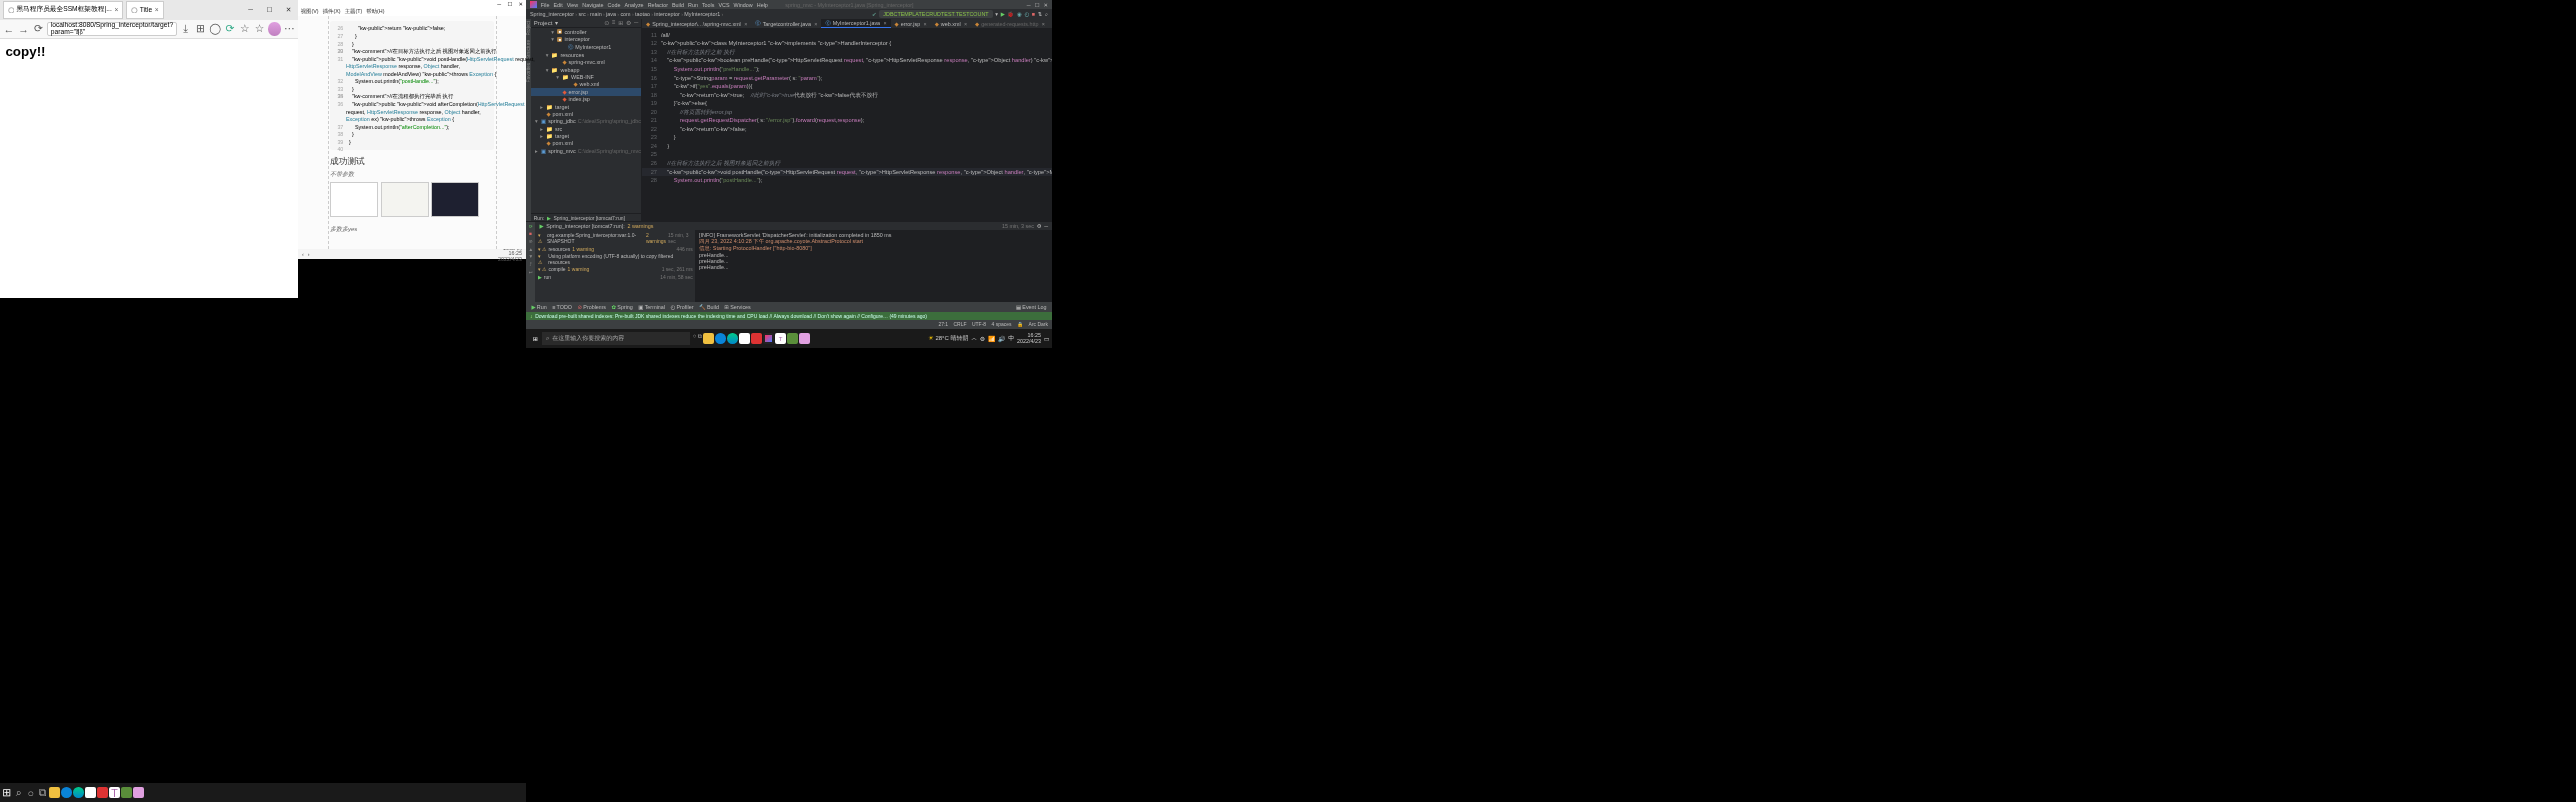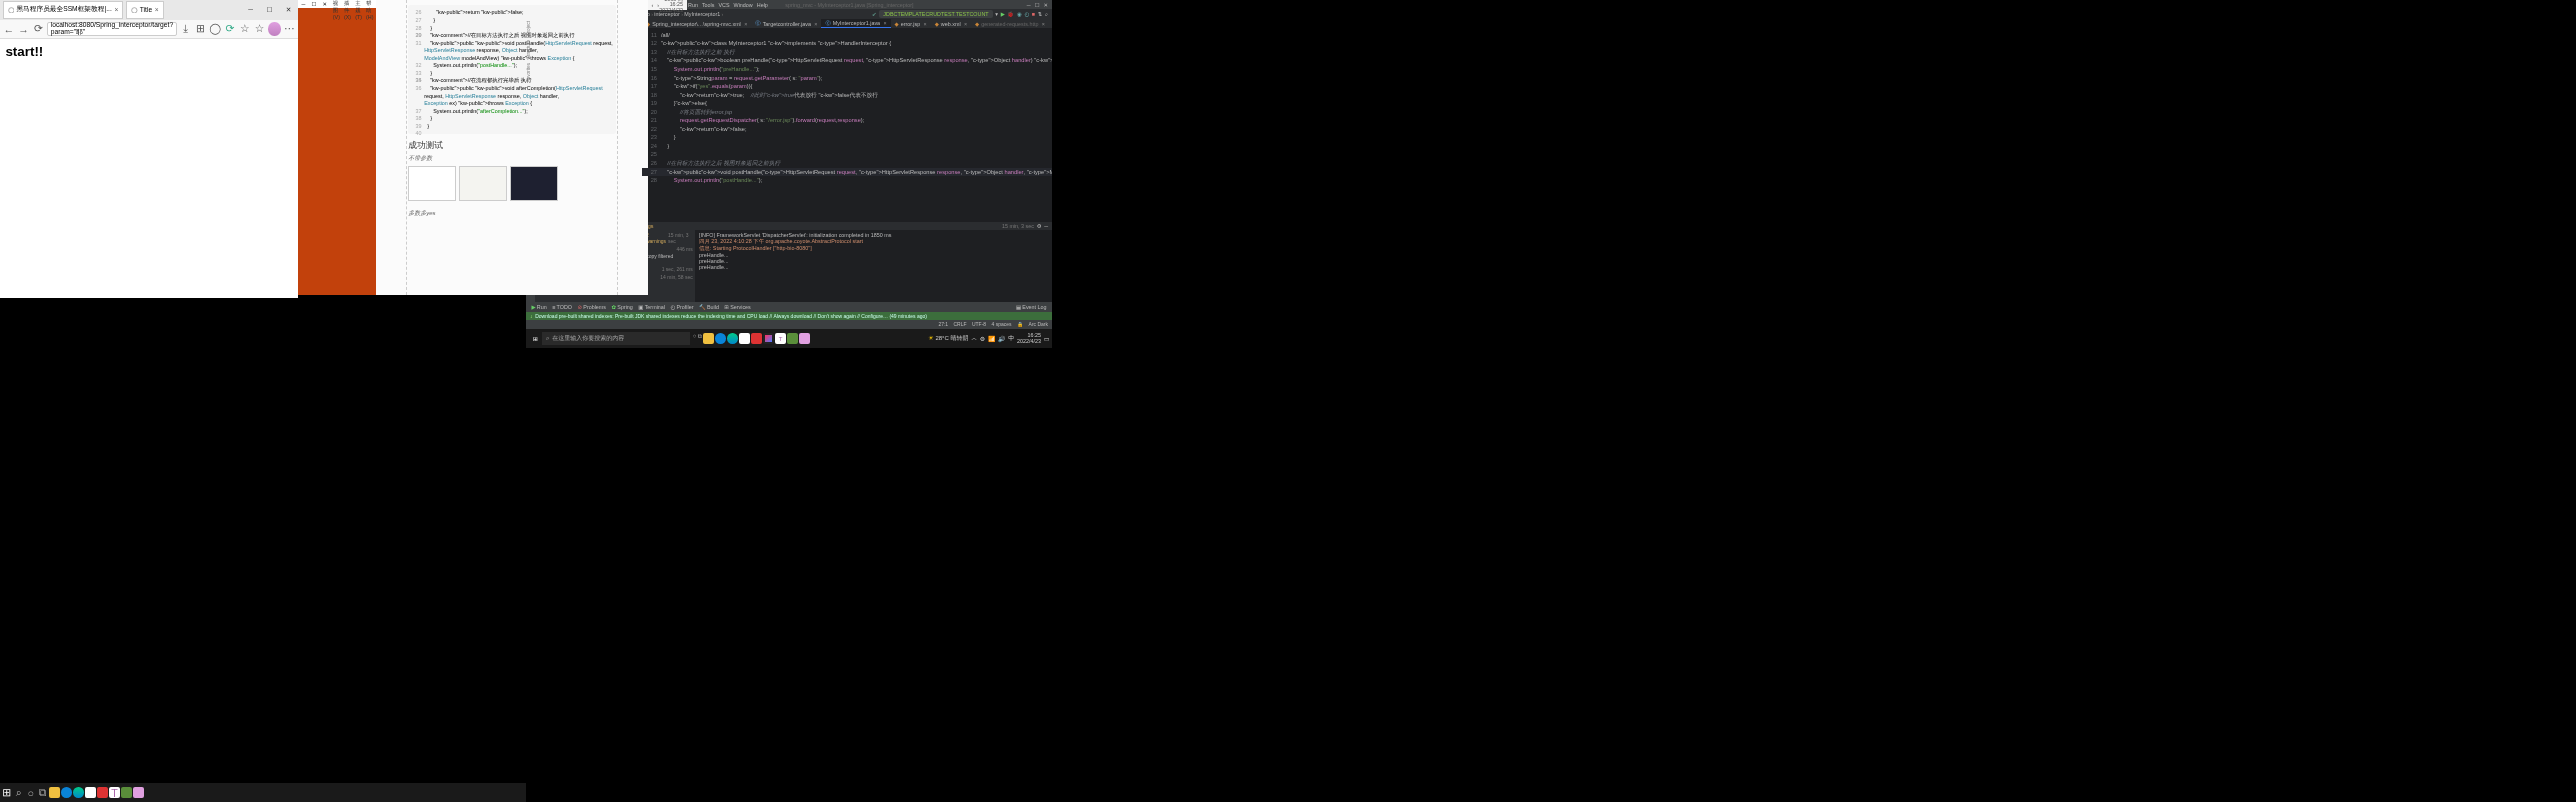--- a/index.html
+++ b/index.html
@@ -15,21 +15,21 @@
 .winbtn { width:19px; height:14.8px; display:flex; align-items:center; justify-content:center; font-size:6.7px; color:#333; }
 .winbtn.close1 { color:#333; }
 .toolbar { height:19px; background:#f8f8f8; display:flex; align-items:center; padding:0 2.7px; gap:2.7px; border-bottom:0.7px solid #ddd; }
 .tbicon { width:13.4px; height:13.4px; display:flex; align-items:center; justify-content:center; color:#555; }
 .urlbar { flex:1; height:13.4px; background:#fff; border:0.7px solid #ccc; border-radius:2px; font-size:6.7px; padding:0 2.7px; display:flex; align-items:center; }
 .profile-icon { width:13.4px; height:13.4px; border-radius:50%; background:linear-gradient(#e0a0e0,#c080c0); }
 .browser-body { flex:1; padding:5.4px; background:#fff; }
 .error-text { font-size:13.4px; font-weight:bold; }
 
 
-.panel2 { width:228px; height:295px; background:#c2410c; display:flex; flex-direction:row; position:relative; }
+.panel2 { width:228px; height:259px; background:#0f766e; display:flex; flex-direction:column; position:relative; }
 .word-titlebar { height:8px; background:#fff; display:flex; justify-content:flex-end; }
 .word-titlebar .wb { width:10.7px; height:8px; font-size:5.4px; display:flex; align-items:center; justify-content:center; }
 .word-menu { height:8px; background:#fff; font-size:5.4px; display:flex; gap:4px; padding:0 2.7px; color:#333; }
 .word-body { flex:1; background:#fbfbfb; padding:5.4px 32px; position:relative; }
 .word-margin-l, .word-margin-r { position:absolute; top:0; bottom:0; width:0.7px; border-left:0.7px dashed #ccc; }
 .word-margin-l { left:29.5px; } .word-margin-r { right:29.5px; }
 .code-block { background:#f5f5f5; border-radius:2.7px; padding:4px 2.7px 4px 16px; font-family:Consolas,monospace; font-size:5.4px; position:relative; margin-bottom:5.4px; }
 .code-line { white-space:pre; line-height:1.4; }
 .code-line .ln { position:absolute; left:2.7px; color:#aaa; width:10.7px; text-align:right; } .kw-string { color:#008800; }
 .kw-type { color:#267f99; }
@@ -147,21 +147,21 @@
       <div class="tbicon">◯</div>
       <div class="tbicon">
           <span style="color:#3a8">⟳</span>
         </div>
       <div class="tbicon">☆</div>
       <div class="tbicon">☆</div>
       <div class="profile-icon"></div>
       <div class="tbicon">⋯</div>
     </div>
     <div class="browser-body">
-      <div class="error-text">start!!</div>
+      <div class="error-text">copy!!</div>
     </div>
   </div>
   <div class="black-fill"></div>
   <div class="taskbar-shared" style="padding:0 1.3px;gap:1.3px;">
     <div class="icon-sq" style="display:flex;align-items:center;justify-content:center;color:#fff;">⊞</div>
     <div class="icon-sq" style="display:flex;align-items:center;justify-content:center;color:#aaa;">⌕</div>
     <div class="icon-sq" style="display:flex;align-items:center;justify-content:center;color:#aaa;">○</div>
     <div class="icon-sq" style="display:flex;align-items:center;justify-content:center;color:#aaa;">⧉</div>
     <div class="icon-sq" style="background:#f0c040;"></div>
     <div class="icon-sq" style="background:#0a84d8;border-radius:50%;"></div>

